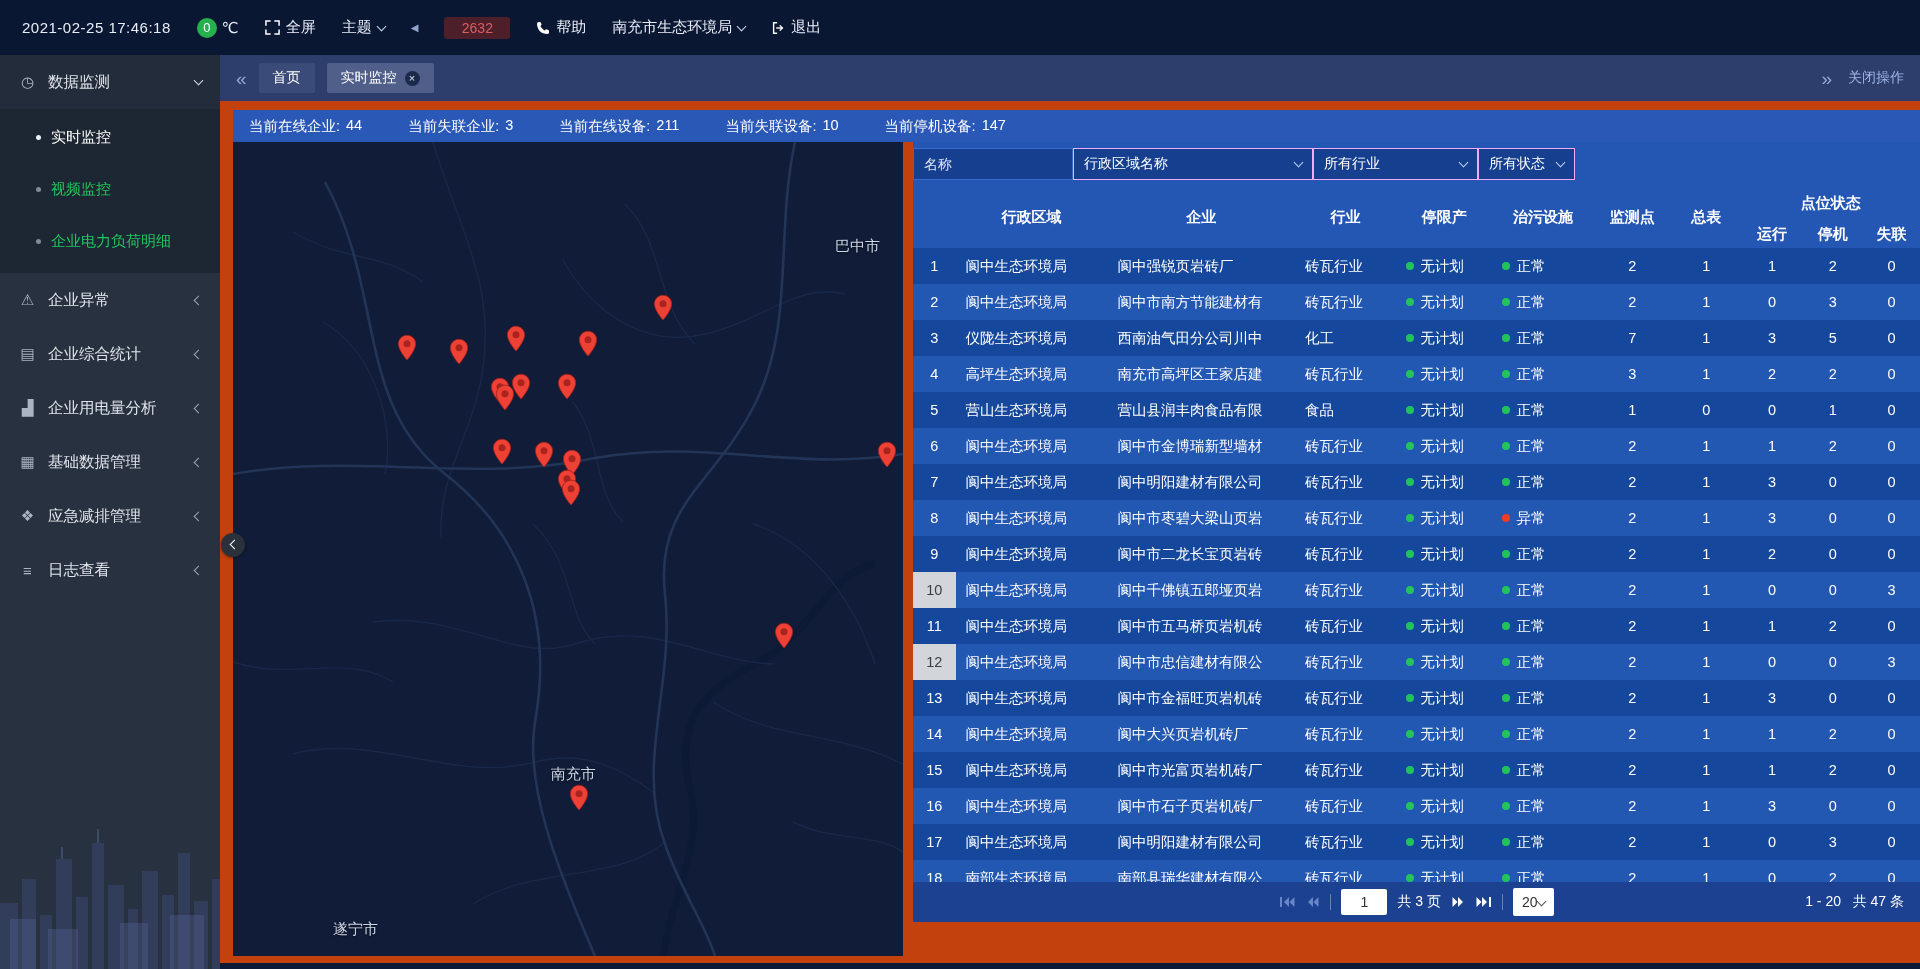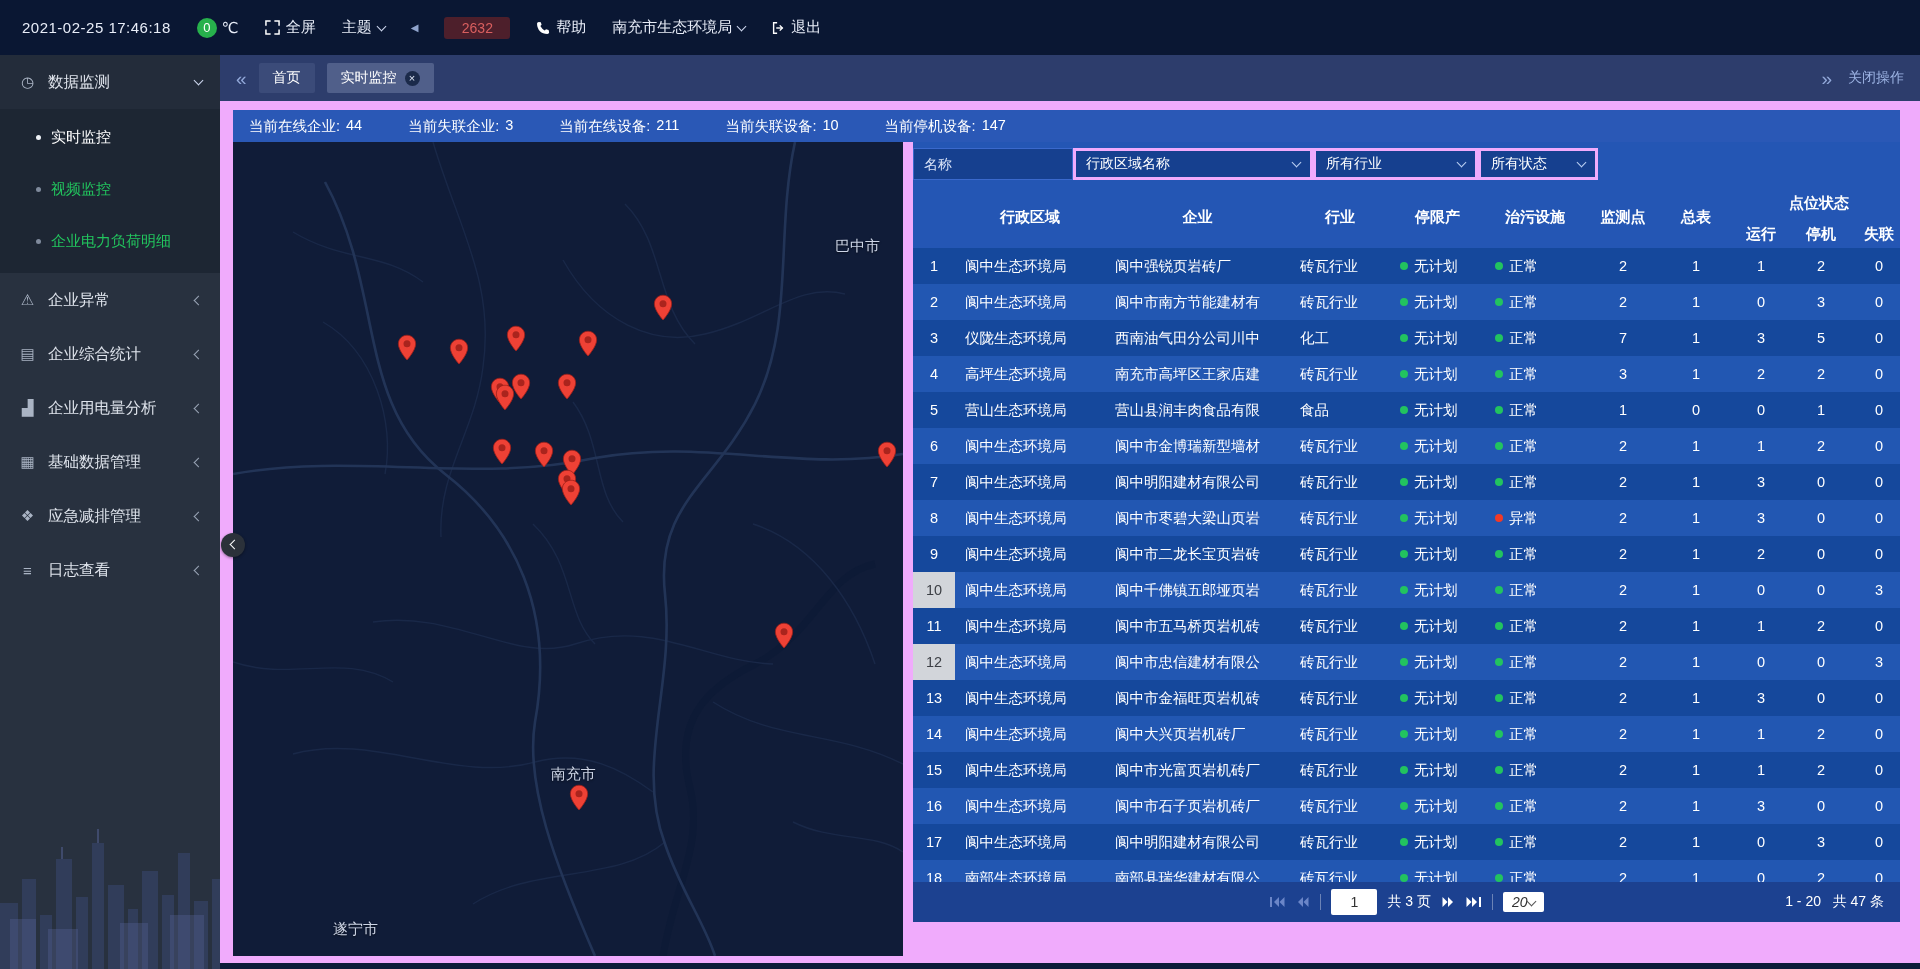--- a/index.html
+++ b/index.html
@@ -41,41 +41,41 @@
   
   .tabbar{height:46px;background:#2d3d6c;display:flex;align-items:center;padding:0 16px;gap:12px;}
   .tab-arrow{color:#93a9da;font-size:19px;cursor:pointer;line-height:1;}
   .tab{height:30px;padding:0 14px;border-radius:2px;display:flex;align-items:center;gap:8px;color:#fff;font-size:14px;background:#3b4b79;cursor:pointer;white-space:nowrap;}
   .tab.active{background:#505f8a;}
   .tab-close{width:15px;height:15px;border-radius:50%;background:#1b2a4a;color:#dfe6f5;font-size:11px;display:flex;align-items:center;justify-content:center;line-height:1;cursor:pointer;}
   .tabbar-right{margin-left:auto;display:flex;align-items:center;gap:16px;color:#9db4e4;font-size:14px;}
   .close-ops{cursor:pointer;}
 
   
-  .workarea{height:862px;background:#f0abfc;padding:9px 20px 0 13px;overflow:hidden;}
+  .workarea{height:862px;background:#c2410c;padding:9px 0 0 13px;overflow:hidden;}
   .stats-bar{height:32px;background:#2a58b6;display:flex;align-items:center;gap:46px;padding:0 16px;color:#fff;font-size:14.5px;}
   .stat-item{display:flex;gap:6px;white-space:nowrap;}
   .panels{display:flex;}
 
   
   .map-wrap{width:670px;height:814px;position:relative;background:#101c38;flex:none;overflow:visible;}
   .roads{position:absolute;left:0;top:0;}
   .map-city-label{position:absolute;transform:translate(-50%,-50%);color:#cdd5e6;font-size:15px;white-space:nowrap;text-shadow:0 1px 2px rgba(0,0,0,.6);}
   .map-pin{position:absolute;transform:translate(-50%,-92%);cursor:pointer;line-height:0;}
   .map-collapse{position:absolute;left:-12px;top:48%;width:24px;height:24px;border-radius:50%;background:#2b313a;display:flex;align-items:center;justify-content:center;cursor:pointer;box-shadow:0 1px 3px rgba(0,0,0,.4);}
   .map-collapse .chev-l{border-color:#fff;margin-left:3px;}
 
   
   .right-panel{flex:1;margin-left:10px;height:780px;background:#2456b4;display:flex;flex-direction:column;min-width:0;}
   .filter-row{height:44px;display:flex;align-items:center;padding:6px 0;}
   .f-input{width:160px;height:32px;background:#16408f;border:1px solid #3a69cc;color:#fff;padding:0 10px;font-size:14px;outline:none;}
   .f-input::placeholder{color:#dbe4f8;opacity:1;}
-  .f-select{height:32px;background:#16408f;border:3px solid #f0abfc;color:#fff;display:flex;align-items:center;justify-content:space-between;padding:0 10px;font-size:14px;cursor:pointer;}
+  .f-select{height:32px;background:#16408f;border:1px solid #f0abfc;color:#fff;display:flex;align-items:center;justify-content:space-between;padding:0 10px;font-size:14px;cursor:pointer;}
   .f-select .chev-d{border-color:#bcd0f4;}
-  .w240{width:240px;} .w165{width:165px;} .w118{width:120px;}
+  .w240{width:240px;} .w165{width:165px;} .w118{width:97px;}
 
   .table-wrap{flex:1;overflow:hidden;}
   table{width:100%;border-collapse:collapse;table-layout:fixed;}
   thead th{background:#2456b4;color:#fff;font-weight:bold;font-size:15px;text-align:center;padding:0;}
   thead tr:first-child th{height:34px;}
   thead tr:last-child th{height:28px;}
   .group-h{}
   tbody td{height:36px;color:#fff;font-size:14.5px;padding:0;overflow:hidden;white-space:nowrap;}
   tbody tr:nth-child(odd){background:#15489c;}
   tbody tr:nth-child(even){background:#2257b2;}
@@ -89,21 +89,21 @@
   
   .pagination{height:40px;background:#1c4190;display:flex;align-items:center;padding:0 16px;color:#fff;font-size:14px;}
   .pg-left{flex:1;}
   .pg-right{flex:1;text-align:right;white-space:nowrap;}
   .pg-center{display:flex;align-items:center;gap:10px;}
   .pg-ico{display:flex;align-items:center;cursor:pointer;color:#fff;}
   .pg-ico.disabled{color:#6b86c8;}
   .pg-sep{width:1px;height:16px;background:rgba(255,255,255,.35);}
   .page-input{width:46px;height:26px;border:none;border-radius:2px;background:#fff;color:#333;text-align:center;font-size:14px;outline:none;}
   .pg-pages{white-space:nowrap;}
-  .size-select{height:20px;background:#fff;color:#333;border-radius:2px;display:flex;align-items:center;padding:0 9px;font-size:14px;cursor:pointer;font-style:italic;}
+  .size-select{height:28px;background:#fff;color:#333;border-radius:2px;display:flex;align-items:center;padding:0 9px;font-size:14px;cursor:pointer;}
   .size-select .chev-d{border-color:#555;margin-top:-2px;}
 </style>
 </head>
 <body>
 
 <div class="app">
 
   <header class="topbar">
     <div class="topbar-right">
       <span class="datetime">2021-02-25 17:46:18</span>

